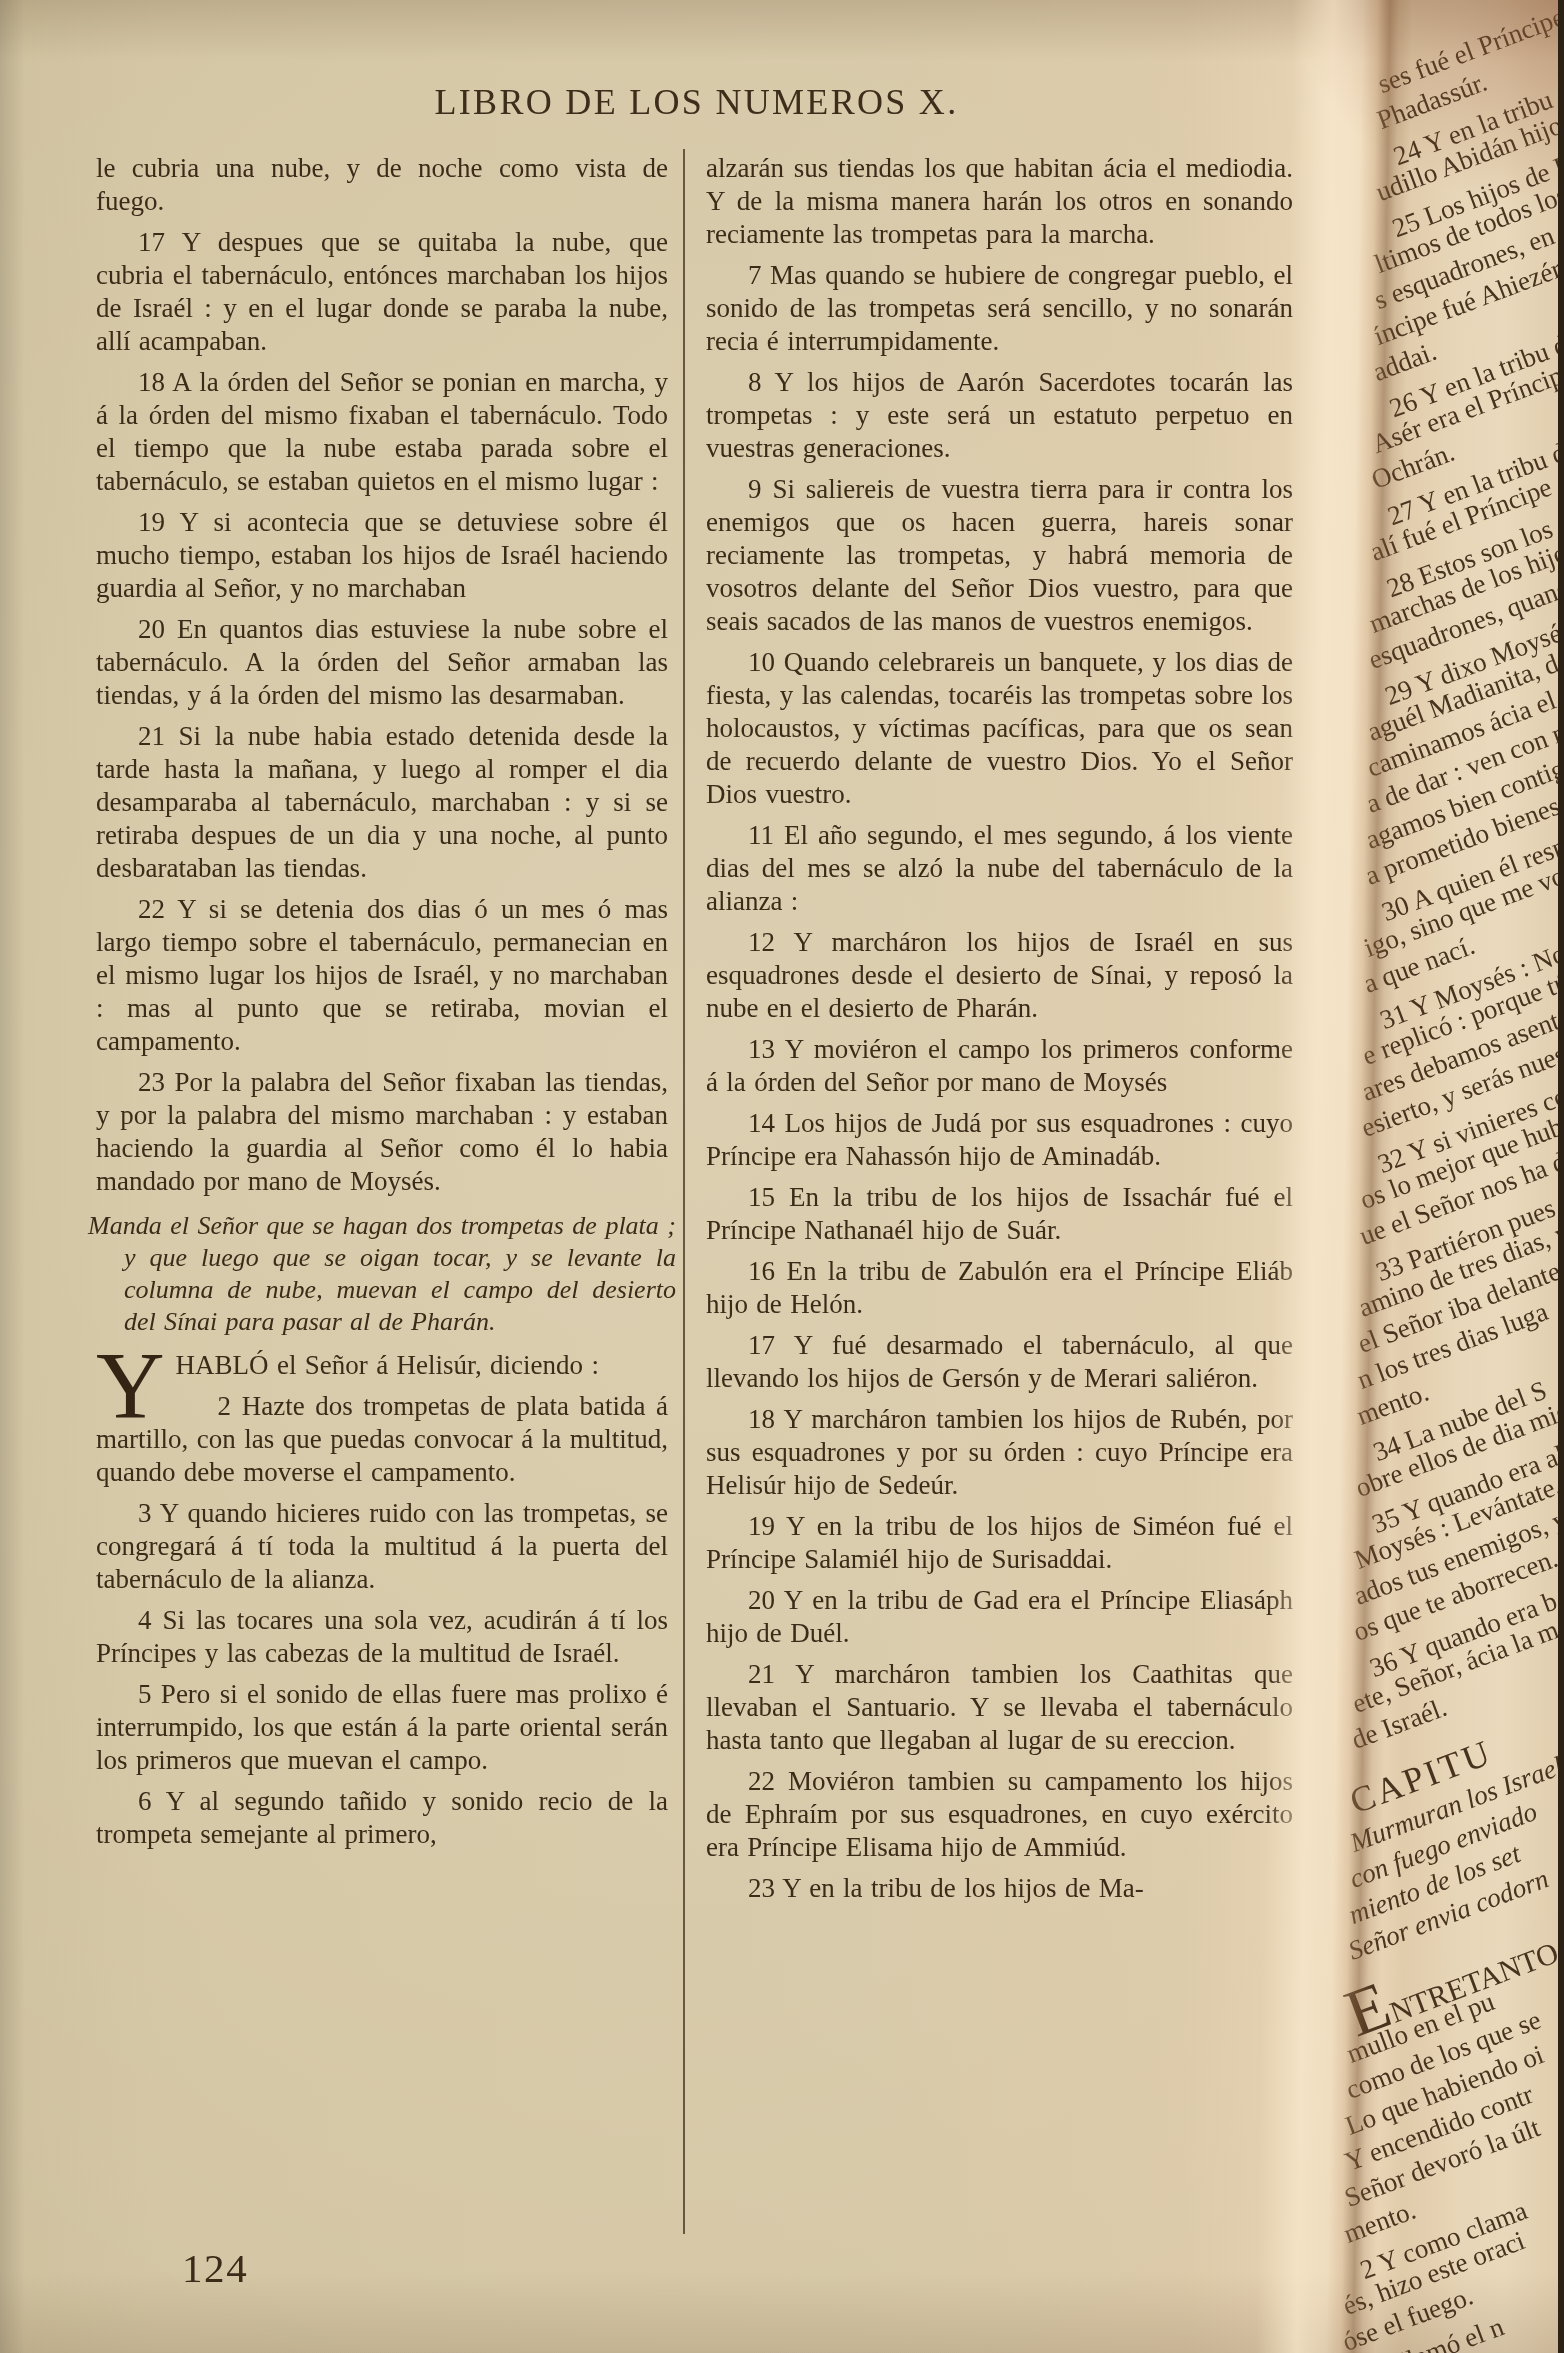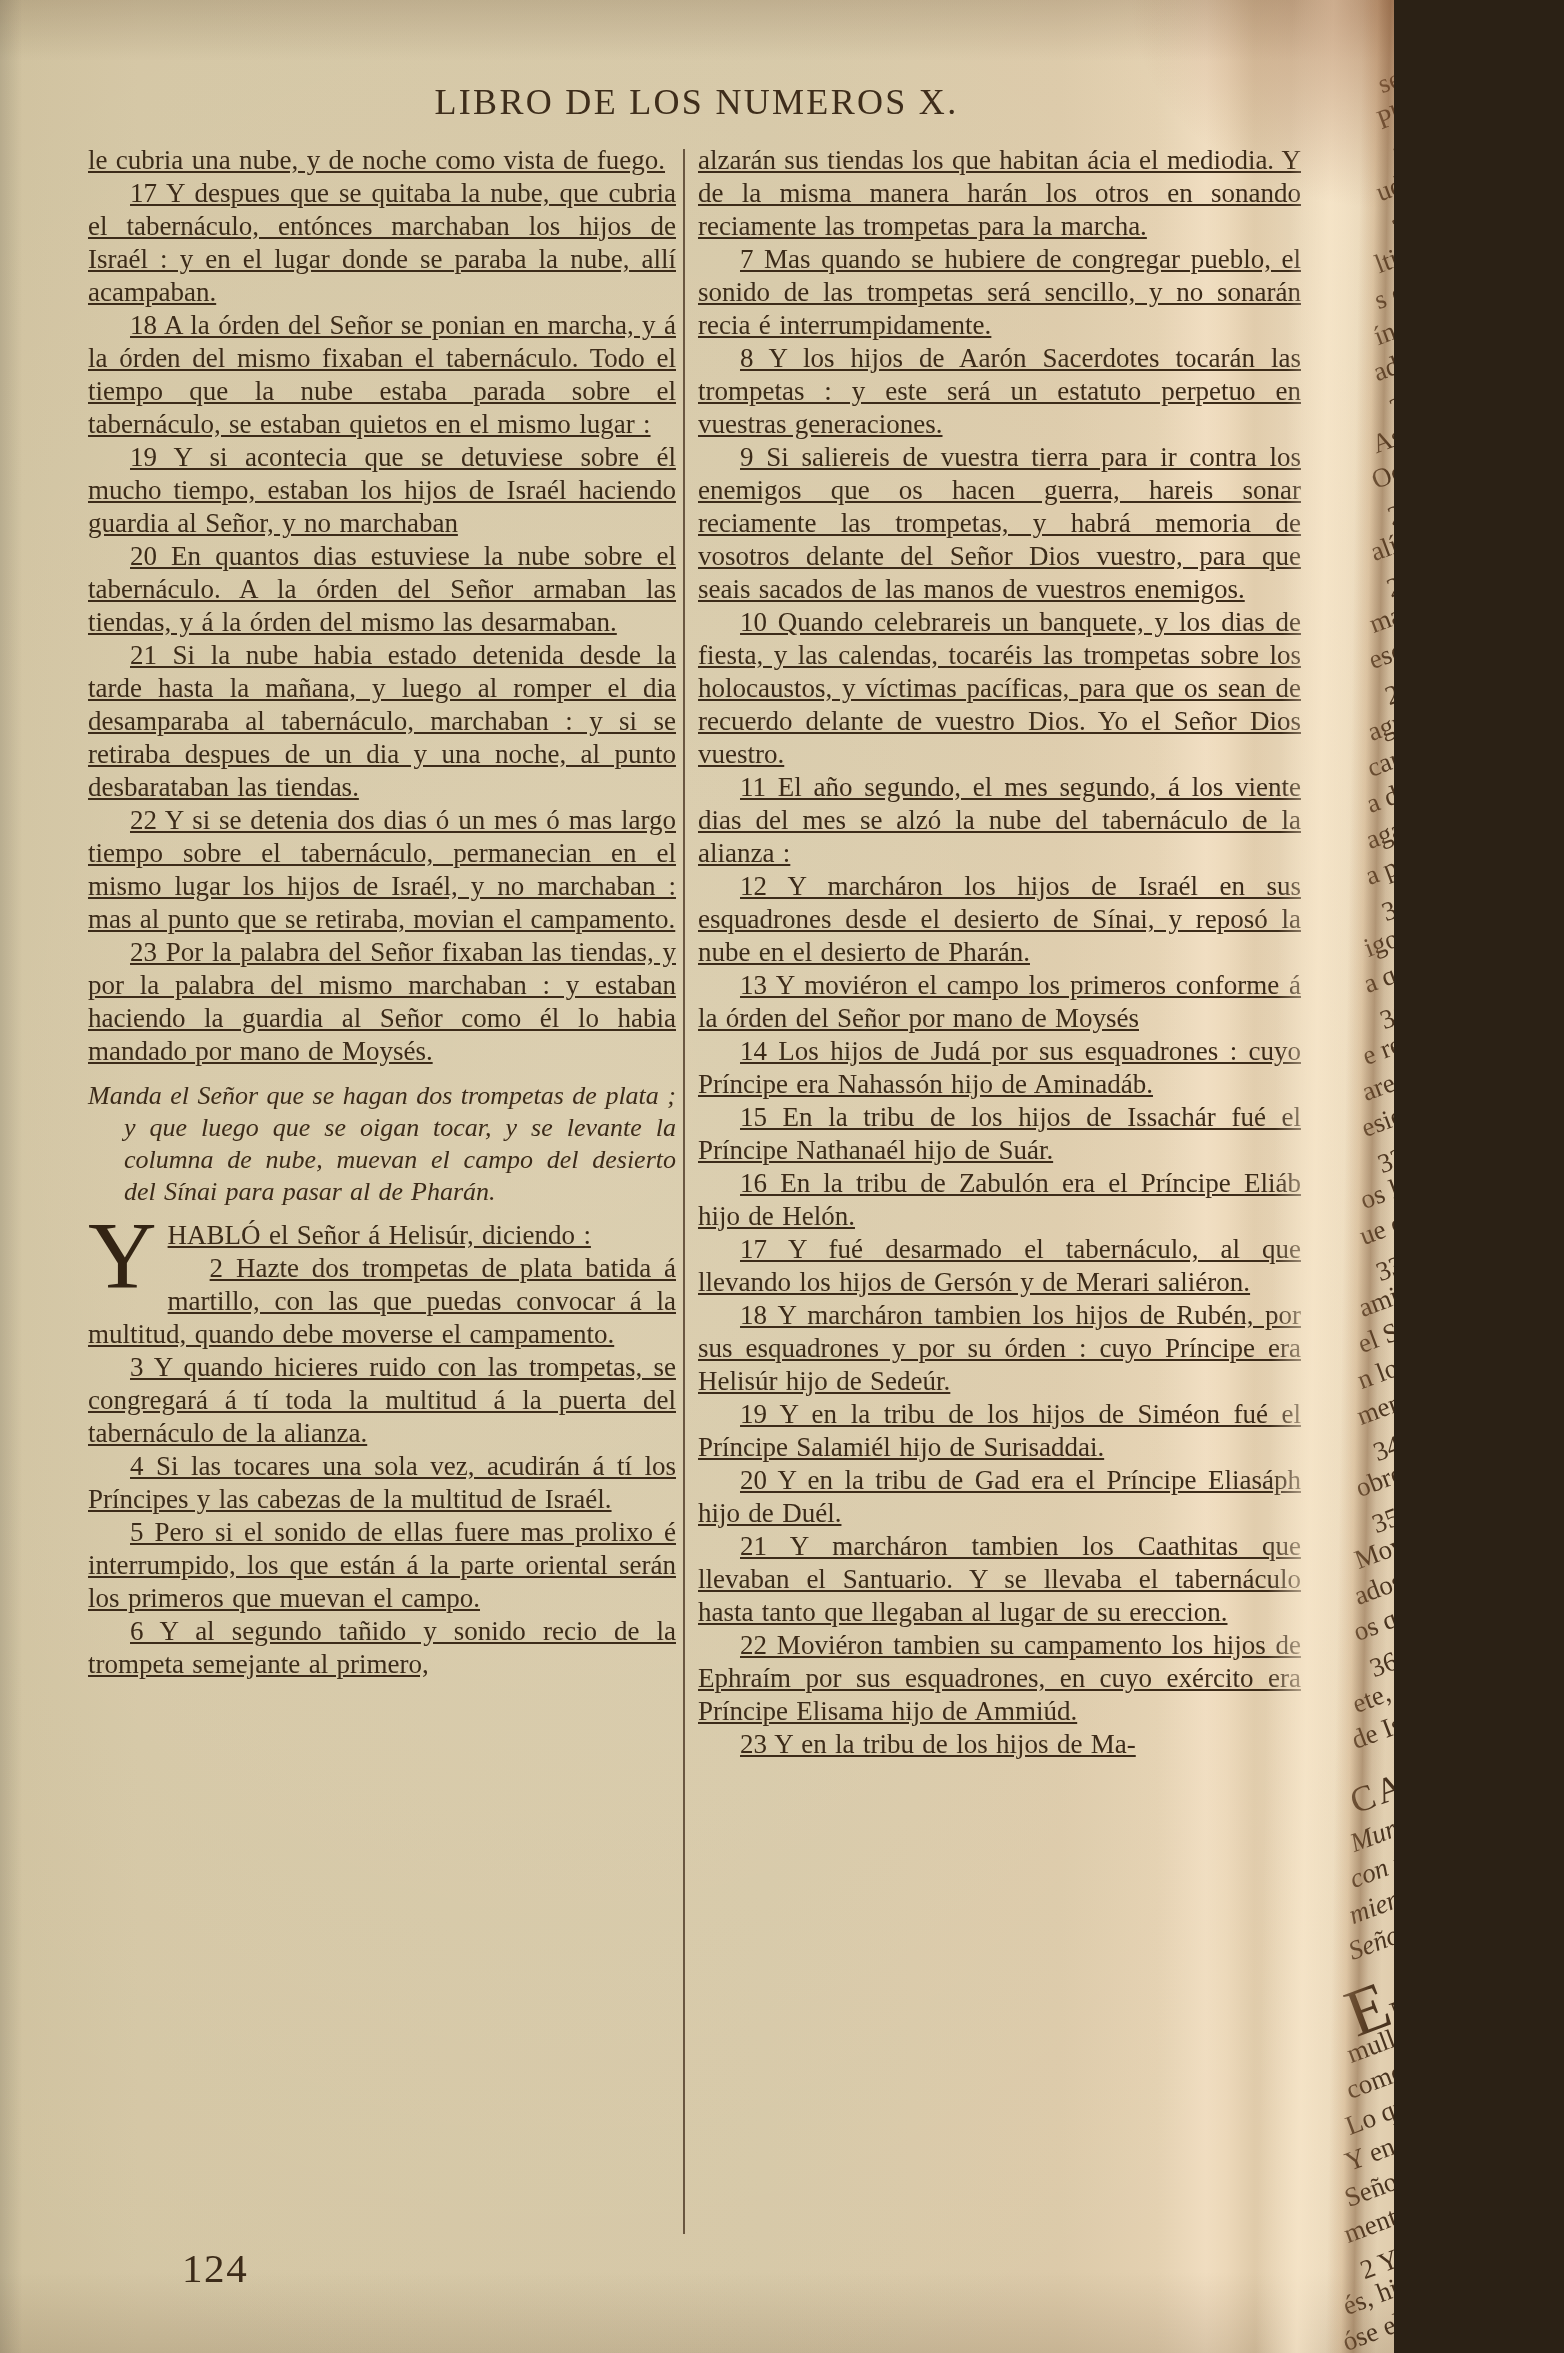--- a/index.html
+++ b/index.html
@@ -1,38 +1,38 @@
 <!DOCTYPE html>
 <html lang="es" style="font-size:12.5px"><head>
 <meta charset="utf-8">
 <style>
   html,body{margin:0;padding:0;background:#2b2115;}
   #root{
-    position:relative;width:1394px;height:2354px;overflow:hidden;
+    position:relative;width:1558px;height:2354px;overflow:hidden;
     font-family:"Liberation Serif","DejaVu Serif",serif;color:#3c2b19;
     background:
       linear-gradient(90deg, rgba(0,0,0,0.12) 0%, rgba(0,0,0,0) 1.6%),
       radial-gradient(130% 95% at 42% 46%, rgba(255,250,235,0.15), rgba(0,0,0,0) 62%),
       linear-gradient(180deg, rgba(91,64,35,0.20) 0%, rgba(0,0,0,0) 2.6%, rgba(0,0,0,0) 96.5%, rgba(91,64,35,0.16) 100%),
       linear-gradient(90deg,
         #cfc19e 0%, #d4c6a4 10%, #d6c8a7 55%, #dccaa9 76%,
         #e4d1b1 83%, #f0ddc0 86.5%, #ecd8b9 88%,
         #e0cbaa 90%, #e7d5b7 93.5%, #e9d8ba 96.5%, #e0cdae 100%);
   }
   
   .header{
     position:absolute;left:90px;top:81px;width:1213px;
     text-align:center;font-size:36px;letter-spacing:2.3px;color:#3e2d1b;
     white-space:nowrap;
   }
   .col{position:absolute;top:144px;text-align:justify;font-size:27px;line-height:33px;
        word-spacing:0.06em;hyphens:auto;-webkit-hyphens:auto;}
   .col-left{left:88px;width:588px;}
   .col-right{left:698px;width:603px;}
-  .para{margin:0;text-indent:42px;text-decoration:underline;}
+  .para{margin:8px;text-indent:42px;}
   .p-cont{text-indent:0;}
   .repeat{display:contents;}
   .divider{position:absolute;left:683px;top:149px;width:2.3px;height:2085px;
            background:rgba(62,42,24,0.72);}
   .chapter{font-weight:normal;font-size:34px;line-height:39px;text-align:center;
            letter-spacing:2.3px;margin:14px 0 7.8px;text-indent:0;}
   .argument{margin:12px 0 11px;font-style:italic;font-size:26px;line-height:32px;
             padding-left:36px;text-indent:-36px;}
   .dropcap-para .dropcap{
     float:left;font-size:95px;line-height:69px;height:67px;

